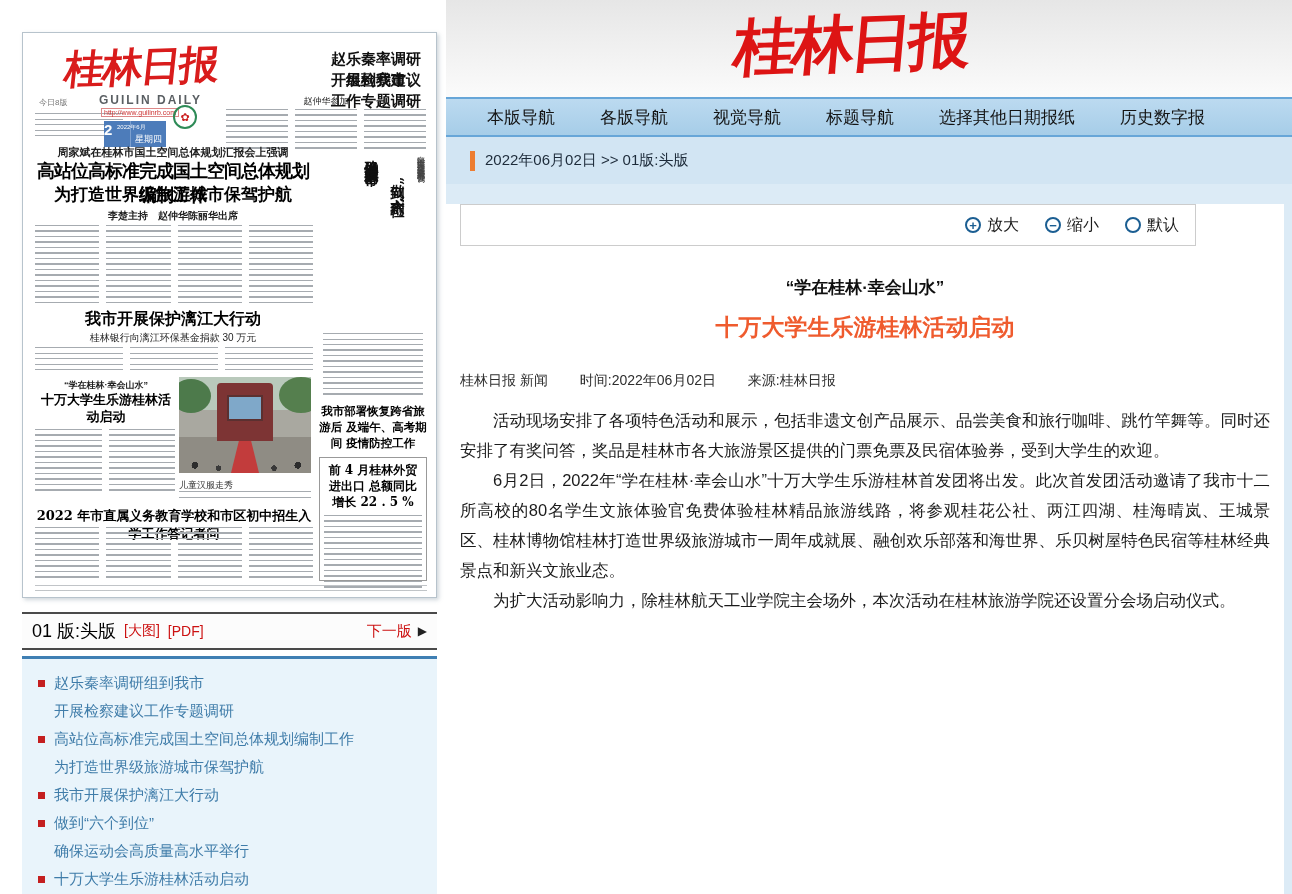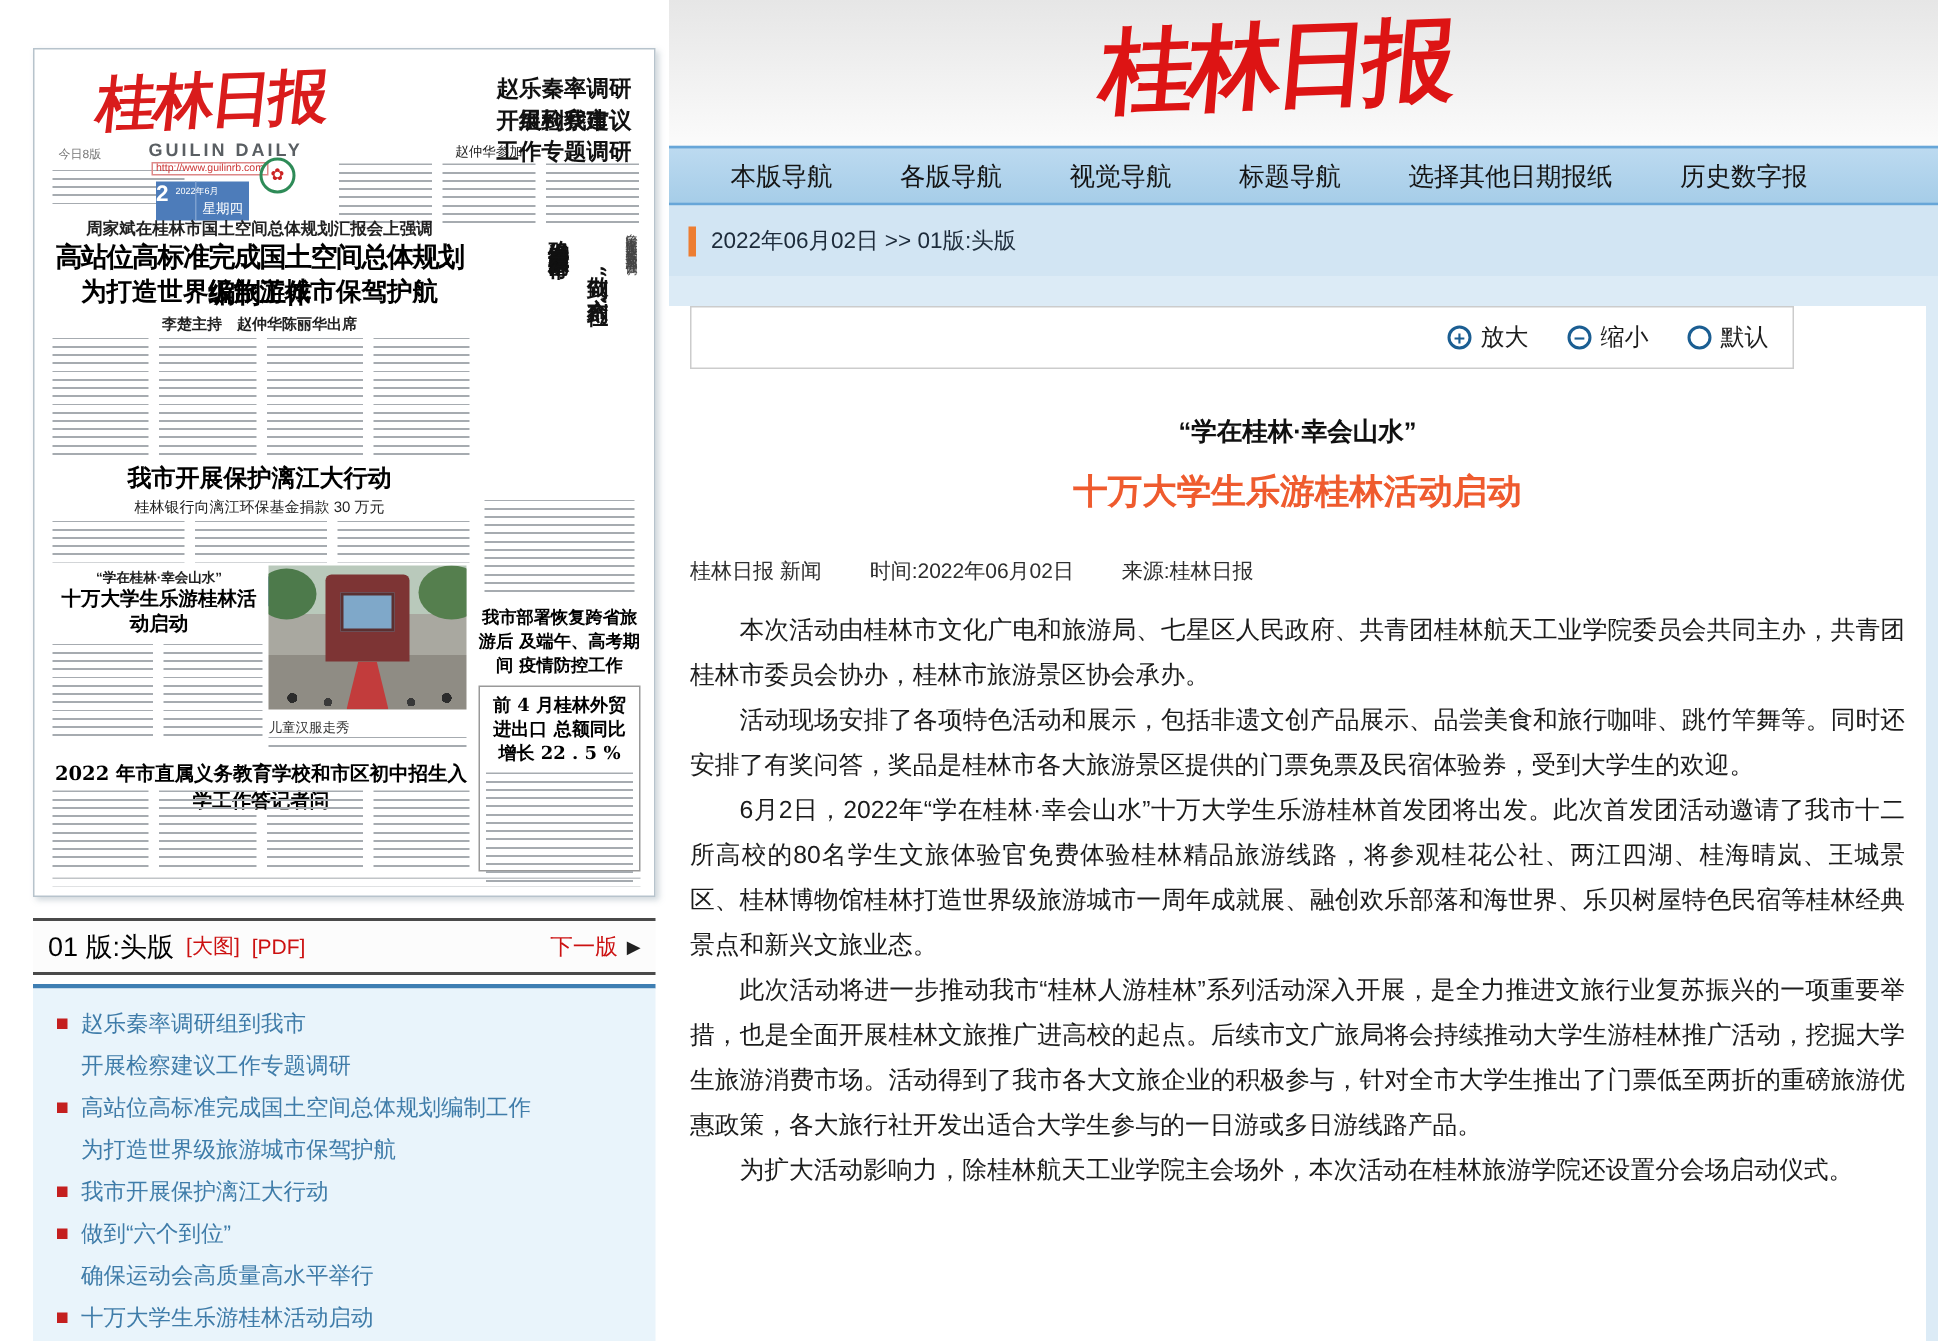--- a/index.html
+++ b/index.html
@@ -109,21 +109,21 @@
 
   
   .right-col { position:absolute; left:446px; top:0; width:846px; height:894px; background:#dcebf6; }
   .r-header { height:97px; background:linear-gradient(#e6e6e6,#fbfbfb); position:relative; }
   .r-logo { position:absolute; left:50%; top:2px; transform:translateX(-58%) skewX(-7deg) rotate(-2deg);
     font-family:"DejaVu Serif",serif; font-weight:bold; font-size:62px; color:#dd1414; letter-spacing:-4px;
     white-space:nowrap; }
   .r-nav { height:40px; background:linear-gradient(#bcdaf0,#a6cde8); border-top:2px solid #67a6d8;
     border-bottom:2px solid #67a6d8; display:flex; align-items:center; padding-left:41px; gap:45px; }
   .r-nav a { font-size:17px; color:#141414; text-decoration:none; cursor:pointer; white-space:nowrap; }
-  .r-band { height:47px; background:#d2e5f3; display:flex; align-items:center; padding-left:13px; }
+  .r-band { height:47px; background:#d2e5f3; display:flex; align-items:center; padding-left:24px; }
   .r-band .obar { width:5px; height:20px; background:#ed7d31; margin-right:10px; }
   .r-band .crumb { font-size:15px; color:#1d2b3a; }
   .r-content { position:relative; height:710px; background:#fff; margin-right:8px; }
 
   .toolbar { position:relative; margin:20px 88px 0 14px; height:42px; border:1px solid #cccccc;
     display:flex; align-items:center; justify-content:flex-end; gap:26px; padding-right:16px; background:#fff; }
   .tool { display:flex; align-items:center; gap:6px; cursor:pointer; }
   .tool .cir { width:16px; height:16px; border:2px solid #1b5e92; border-radius:50%; color:#1b5e92;
     font-size:13px; font-weight:bold; line-height:13px; text-align:center; }
   .tool .lbl { font-size:16px; color:#1c1c1c; }
@@ -287,22 +287,20 @@
 
     <div class="a-kicker">“学在桂林·幸会山水”</div>
     <div class="a-title">十万大学生乐游桂林活动启动</div>
     <div class="a-meta">
       <span>桂林日报 新闻</span>
       <span>时间:2022年06月02日</span>
       <span>来源:桂林日报</span>
     </div>
 
     <div class="a-body">
-      <p>本次活动由桂林市文化广电和旅游局、七星区人民政府、共青团桂林航天工业学院委员会共同主办，共青团桂林市委员会协办，桂林市旅游景区协会承办。</p>
       <p>活动现场安排了各项特色活动和展示，包括非遗文创产品展示、品尝美食和旅行咖啡、跳竹竿舞等。同时还安排了有奖问答，奖品是桂林市各大旅游景区提供的门票免票及民宿体验券，受到大学生的欢迎。</p>
       <p>6月2日，2022年“学在桂林·幸会山水”十万大学生乐游桂林首发团将出发。此次首发团活动邀请了我市十二所高校的80名学生文旅体验官免费体验桂林精品旅游线路，将参观桂花公社、两江四湖、桂海晴岚、王城景区、桂林博物馆桂林打造世界级旅游城市一周年成就展、融创欢乐部落和海世界、乐贝树屋特色民宿等桂林经典景点和新兴文旅业态。</p>
-      <p>此次活动将进一步推动我市“桂林人游桂林”系列活动深入开展，是全力推进文旅行业复苏振兴的一项重要举措，也是全面开展桂林文旅推广进高校的起点。后续市文广旅局将会持续推动大学生游桂林推广活动，挖掘大学生旅游消费市场。活动得到了我市各大文旅企业的积极参与，针对全市大学生推出了门票低至两折的重磅旅游优惠政策，各大旅行社开发出适合大学生参与的一日游或多日游线路产品。</p>
       <p>为扩大活动影响力，除桂林航天工业学院主会场外，本次活动在桂林旅游学院还设置分会场启动仪式。</p>
 
     </div>
 
   </div>
 </div>
 
 </body></html>

